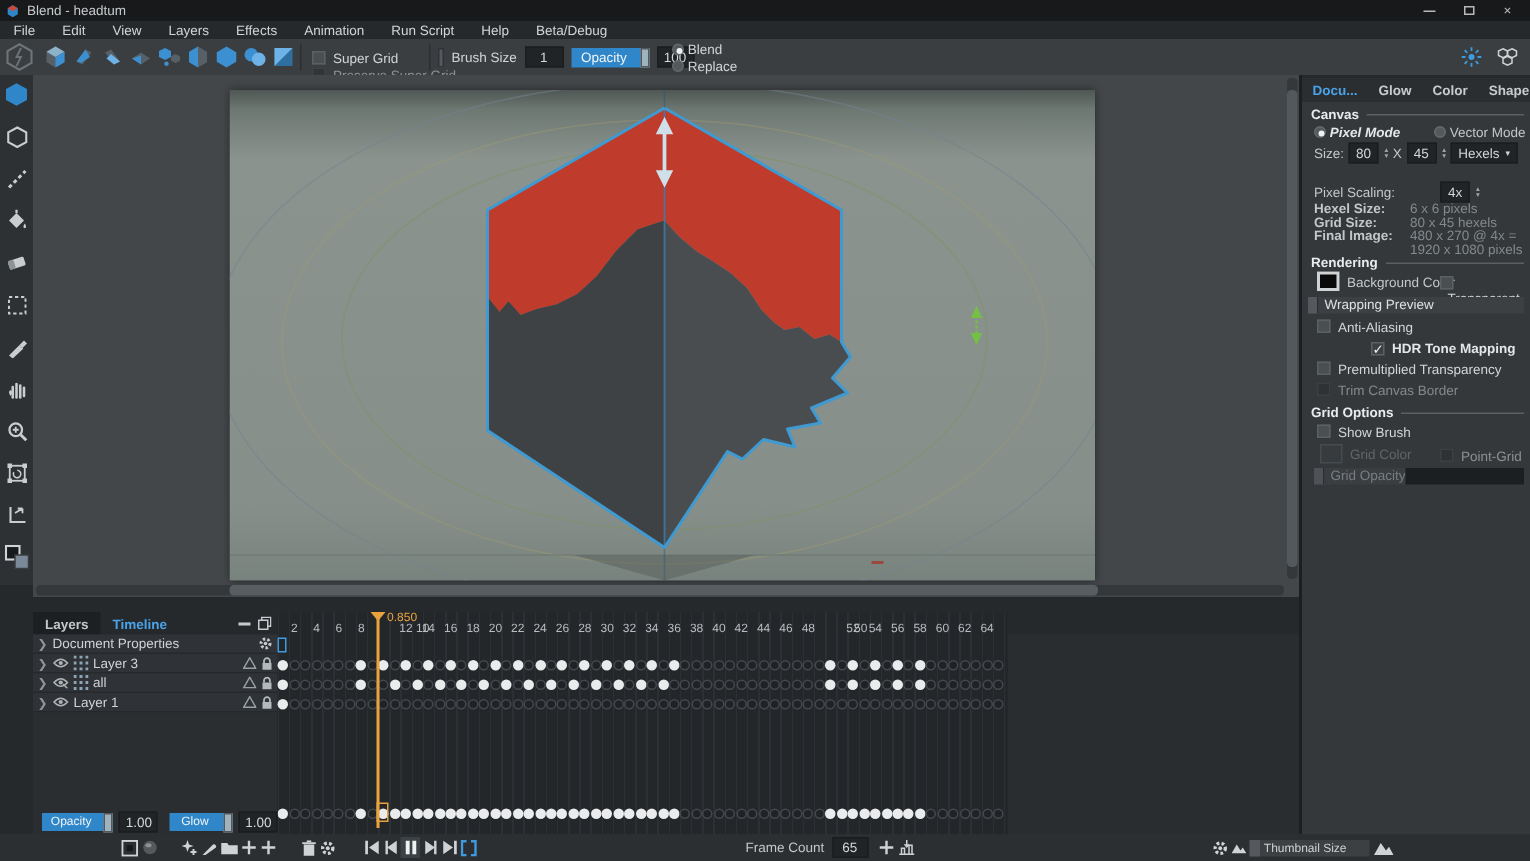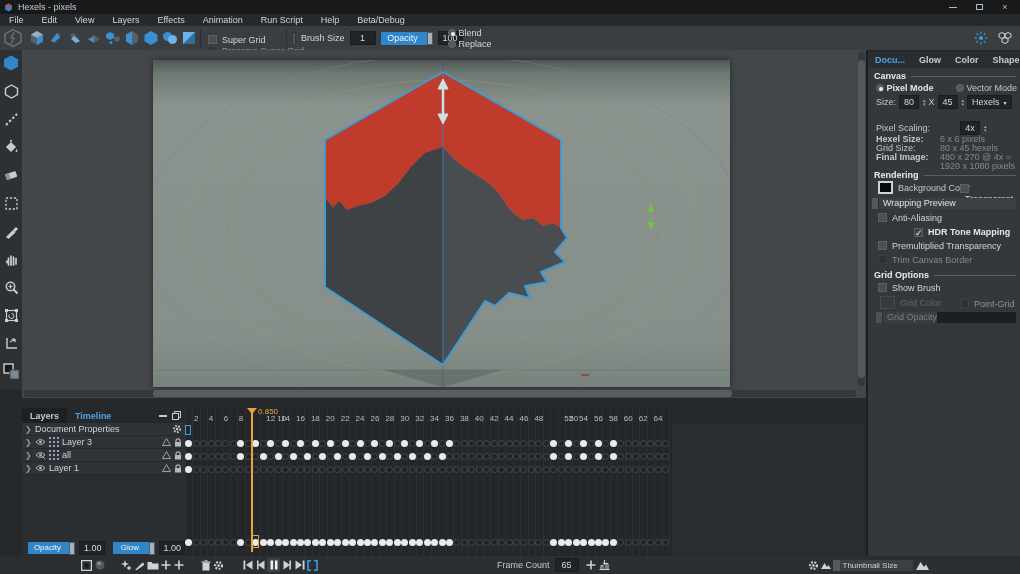--- a/index.html
+++ b/index.html
@@ -117,21 +117,21 @@
 </head>
 <body>
 
 <div id="stage">
 
   <div id="titlebar" class="abs">
     <svg class="logo" viewBox="0 0 16 16">
         <polygon points="8,1 14,4.5 14,11.5 8,15 2,11.5 2,4.5" fill="#2f86c9"></polygon>
         <polygon points="8,1 14,4.5 8,8 2,4.5" fill="#c84a3a"></polygon>
       </svg>
-    <span>Hexels - pixels</span>
+    <span>Blend - headtum</span>
     <div id="win-controls">
       <span class="wbtn">
           <span class="min-glyph"></span>
         </span>
       <span class="wbtn">
           <span class="max-glyph"></span>
         </span>
       <span class="wbtn">×</span>
     </div>
   </div>
@@ -392,21 +392,21 @@
       <span class="rp-tab">Glow</span>
       <span class="rp-tab">Color</span>
       <span class="rp-tab">Shape</span>
 
     </div>
 
     <div class="section-head" style="top:19px;">
       <span>Canvas</span>
         <span class="rule"></span>
     </div>
-    <div class="abs" style="left:8px; top:31px;">
+    <div class="abs" style="left:8px; top:31px;font-style:italic;">
       <span class="radio sel"></span> <span class="rp-label" style="font-weight:bold;color:#e4e6e8;">Pixel Mode</span>
     </div>
     <div class="abs" style="left:88px; top:31px;">
       <span class="radio"></span> <span class="rp-label">Vector Mode</span>
     </div>
     <div class="abs" style="left:8px; top:43px; display:flex; align-items:center; gap:3px;">
       <span class="rp-label">Size:</span>
       <span class="field">80</span>
         <span class="stepper">
           <span>▴</span>
@@ -426,21 +426,21 @@
     <div class="abs" style="left:8px; top:69px; display:flex; align-items:center; gap:3px;">
       <span class="rp-label">Pixel Scaling:</span>
       <span class="field" style="margin-left:27px;">4x</span>
         <span class="stepper">
           <span>▴</span>
           <span>▾</span>
         </span>
     </div>
     <div class="abs" style="left:8px; top:82px;"><span class="rp-label" style="font-weight:bold;">Hexel Size:</span></div>
     <div class="abs" style="left:72px; top:82px;"><span class="rp-dim">6 x 6 pixels</span></div>
-    <div class="abs" style="left:8px; top:91px;"><span class="rp-label" style="font-weight:normal;">Grid Size:</span></div>
+    <div class="abs" style="left:8px; top:91px;"><span class="rp-label" style="font-weight:bold;">Grid Size:</span></div>
     <div class="abs" style="left:72px; top:91px;"><span class="rp-dim">80 x 45 hexels</span></div>
     <div class="abs" style="left:8px; top:100px;"><span class="rp-label" style="font-weight:bold;">Final Image:</span></div>
     <div class="abs" style="left:72px; top:100px;"><span class="rp-dim">480 x 270 @ 4x =</span></div>
     <div class="abs" style="left:72px; top:109px;"><span class="rp-dim">1920 x 1080 pixels</span></div>
 
     <div class="section-head" style="top:118px;">
       <span>Rendering</span>
         <span class="rule"></span>
     </div>
     <div class="abs" style="left:10px; top:129px; display:flex; align-items:center; gap:5px;">

